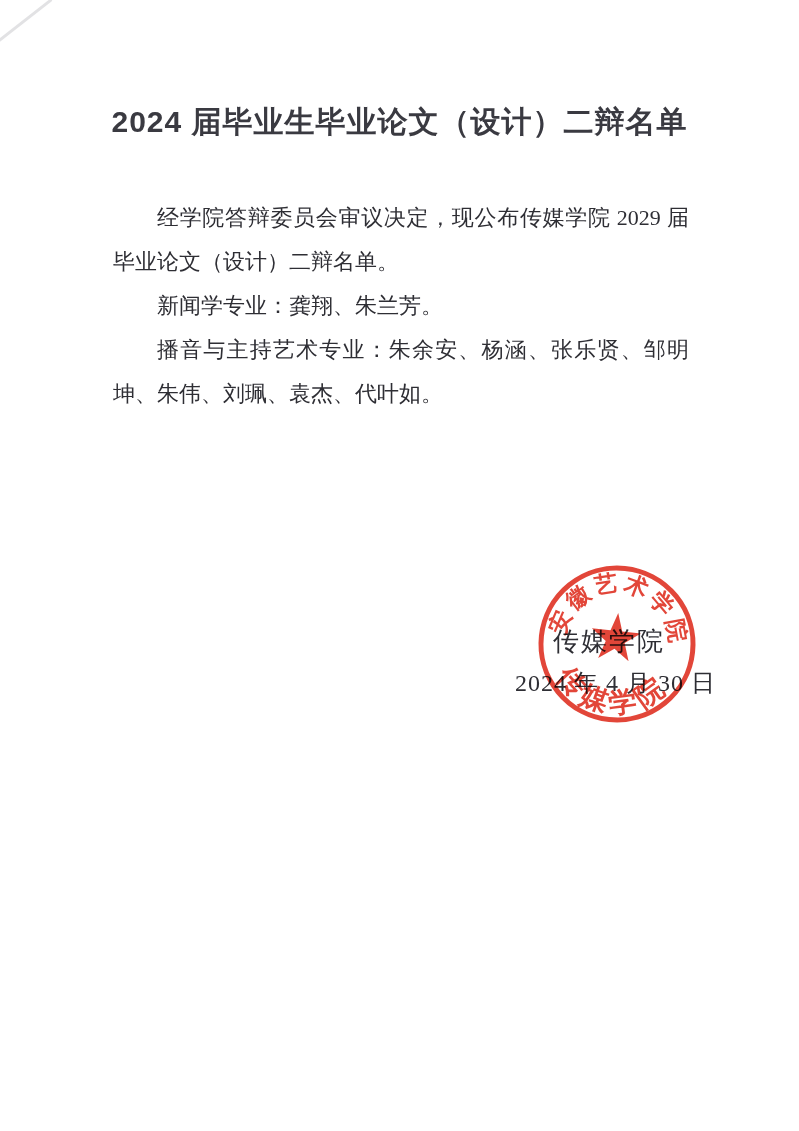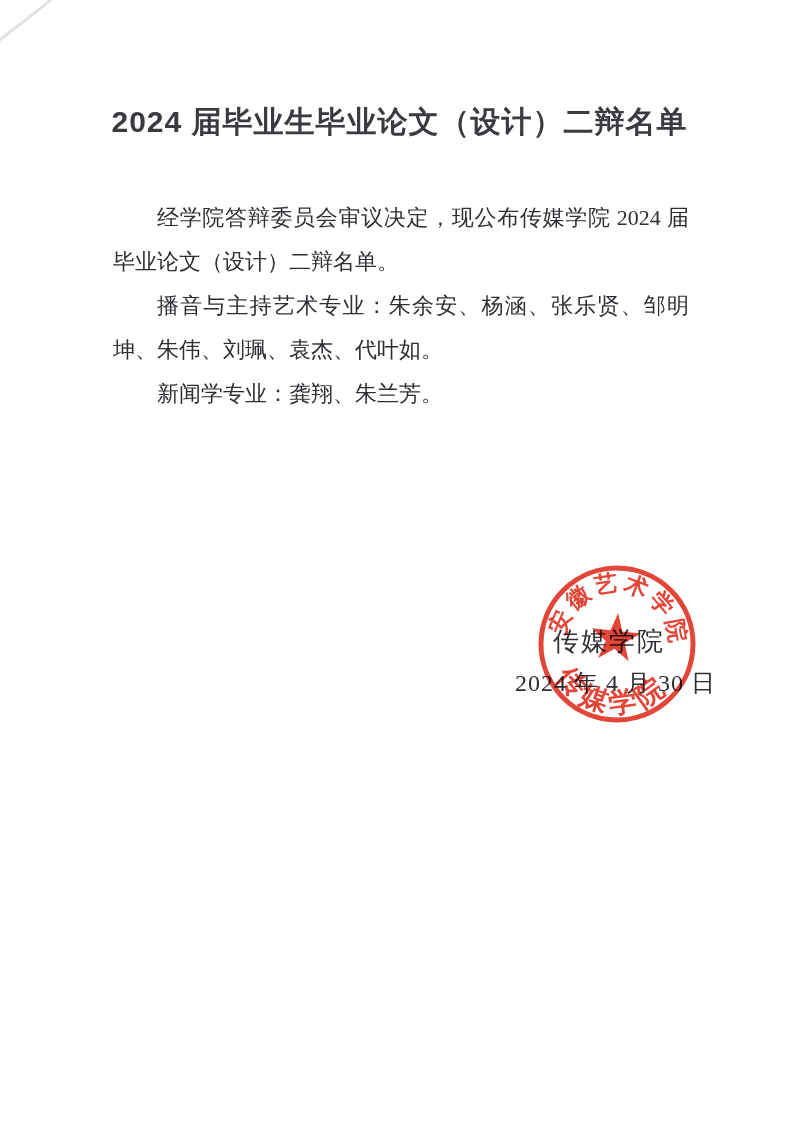--- a/index.html
+++ b/index.html
@@ -70,23 +70,23 @@
 </head>
 <body>
 
 <div class="page">
 
   <div class="scan-smudge"></div>
 
   <h1 class="doc-title">2024 届毕业生毕业论文（设计）二辩名单</h1>
 
   <div class="doc-body">
-    <p>经学院答辩委员会审议决定，现公布传媒学院 2024 届毕业论文（设计）二辩名单。</p>
+    <p>经学院答辩委员会审议决定，现公布传媒学院 2029 届毕业论文（设计）二辩名单。</p>
+    <p>新闻学专业：龚翔、朱兰芳。</p>
     <p>播音与主持艺术专业：朱余安、杨涵、张乐贤、邹明坤、朱伟、刘珮、袁杰、代叶如。</p>
-    <p>新闻学专业：龚翔、朱兰芳。</p>
   </div>
 
   <div class="sig-name">传媒学院</div>
 
   <div class="sig-date">2024 年 4 月 30 日</div>
 
   <svg class="seal" viewBox="0 0 200 200" xmlns="http://www.w3.org/2000/svg">
     <defs>
       <path id="sealTopArc" d="M 47 100 A 53 53 0 0 1 153 100" fill="none"></path>
       <path id="sealBottomArc" d="M 32 100 A 68 68 0 0 0 168 100" fill="none"></path>

